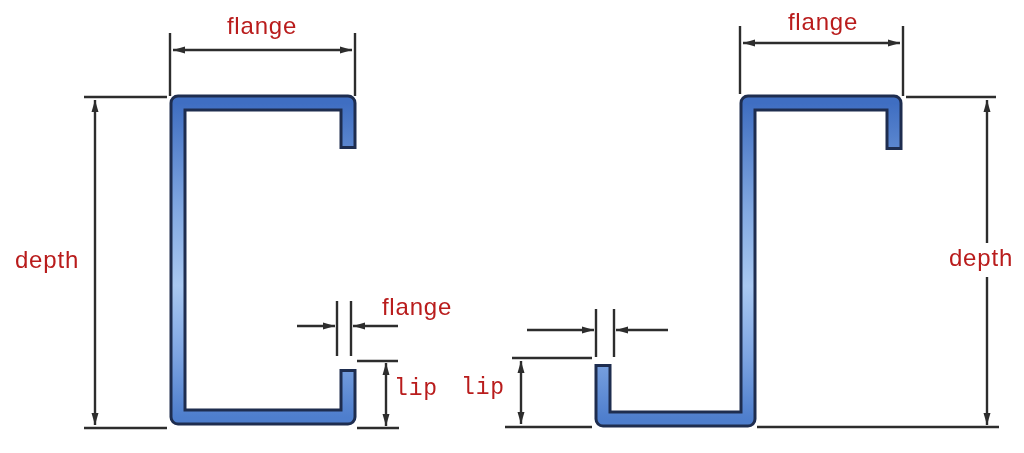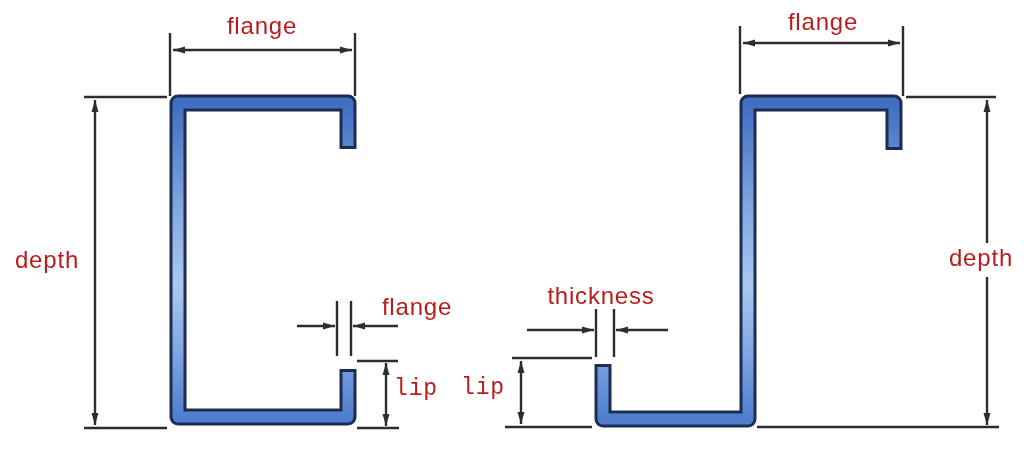--- a/index.html
+++ b/index.html
@@ -111,17 +111,16 @@
   <div class="dim-label" style="left:47px; top:248px;">depth</div>
 
   <div class="dim-label" style="left:417px; top:295px;">flange</div>
 
   <div class="dim-label small" style="left:416px; top:378px;">lip</div>
 
   <div class="dim-label" style="left:823px; top:10px;">flange</div>
 
   <div class="dim-label" style="left:981px; top:246px;">depth</div>
 
-  <div class="dim-label" style="left:601px; top:284px;">thickness</div>
 
   <div class="dim-label small" style="left:483px; top:377px;">lip</div>
 
 </div>
 
 </body></html>

